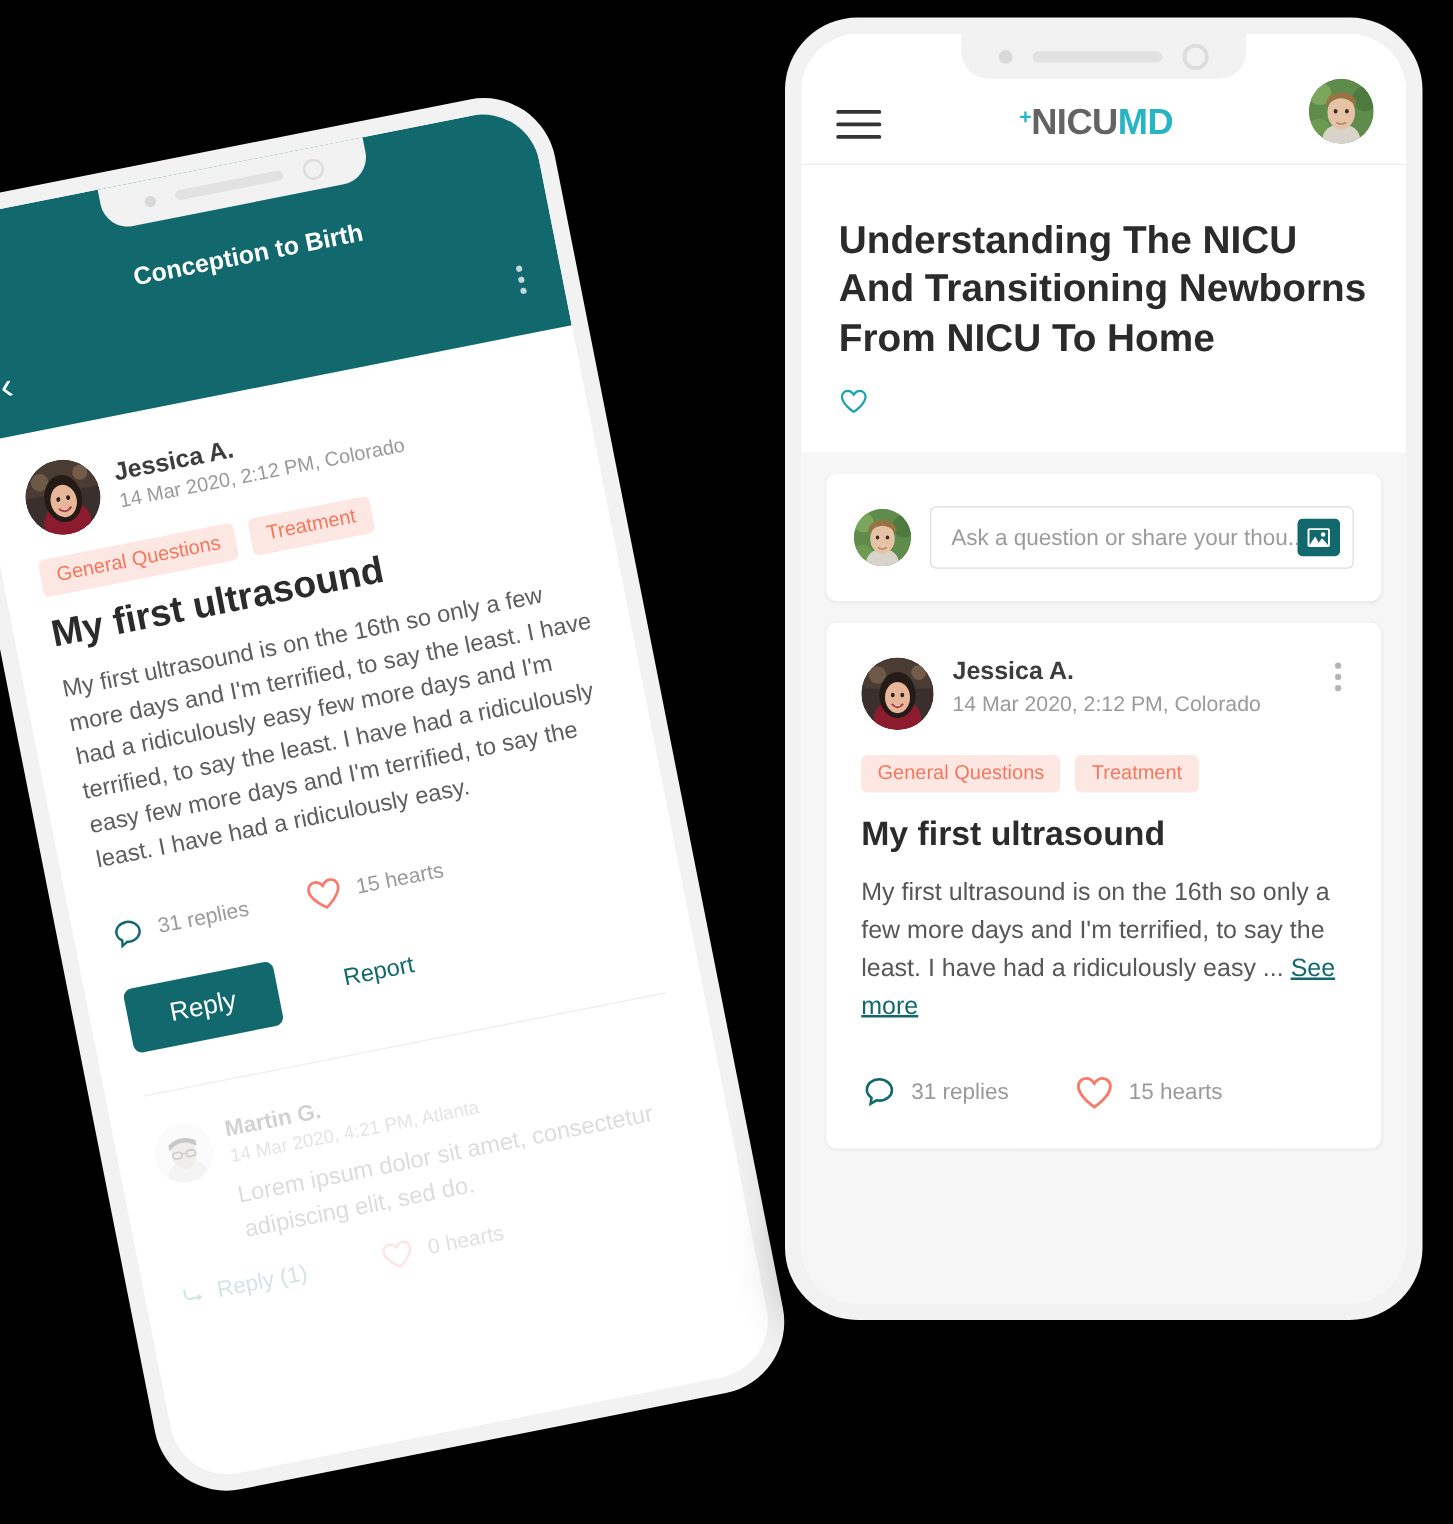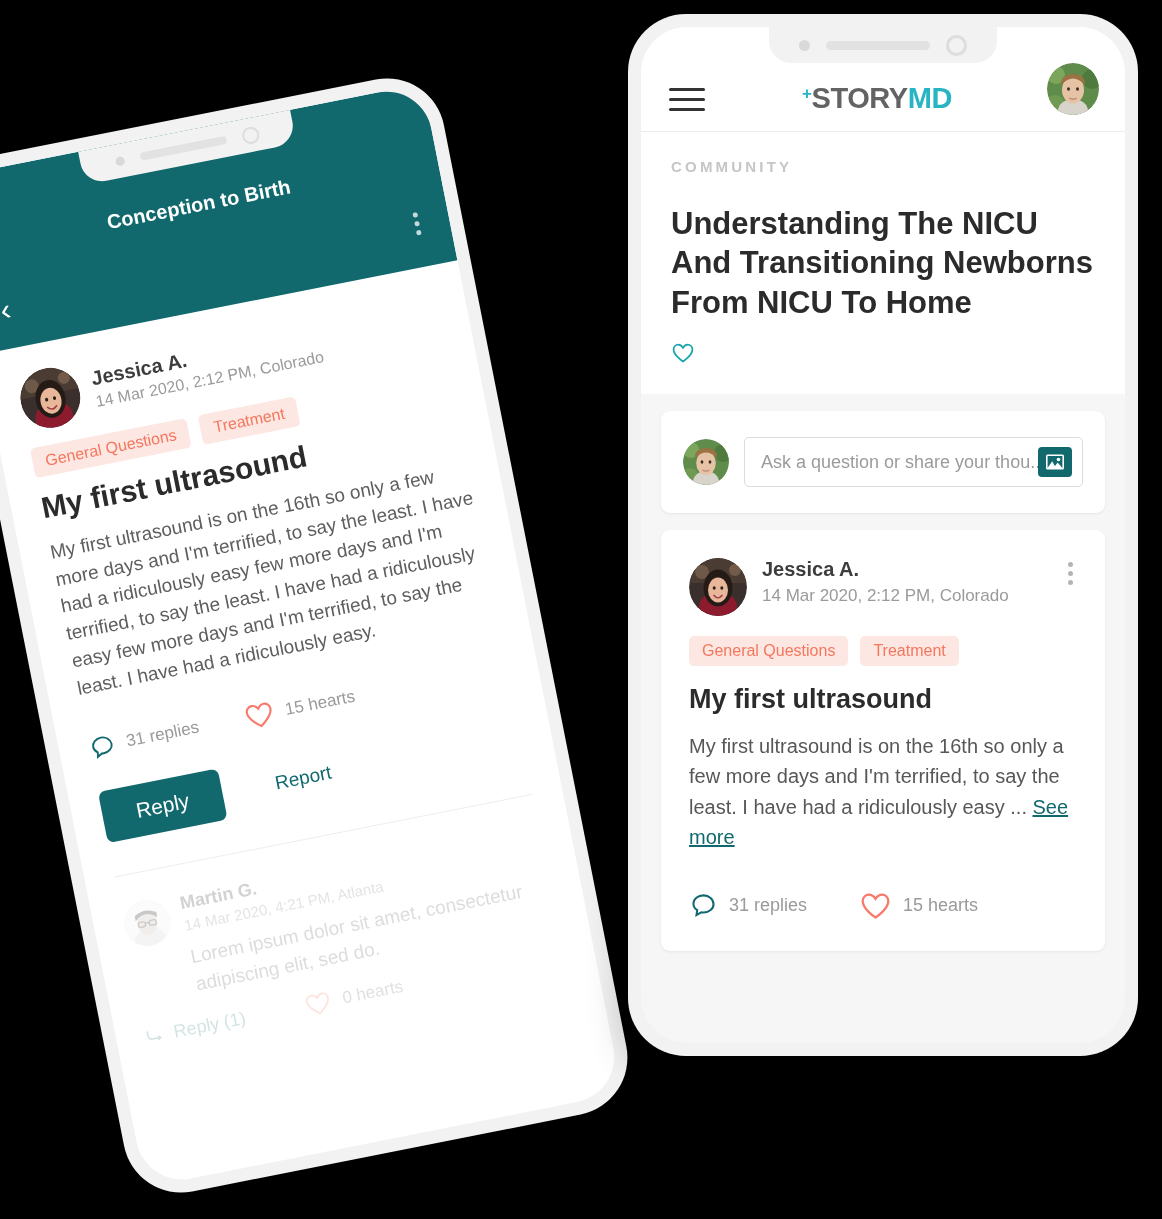--- a/index.html
+++ b/index.html
@@ -177,21 +177,21 @@
   .av-img { width: 100%; height: 100%; display: block; }
 
   .r-scroll { background: #f6f6f6; height: 911px; overflow: hidden; }
   .r-top { background: #ffffff; padding: 26px 30px 30px 30px; }
   .r-eyebrow {
     font-size: 15px; color: #c6c6c6; letter-spacing: 3.2px;
     font-weight: bold;
   }
   .r-title {
     font-size: 31px; font-weight: bold; color: #2b2b2b;
-    line-height: 1.27; margin-top: 29px;
+    line-height: 1.27; margin-top: 14px;
   }
   .r-tip {
     display: flex; align-items: center; gap: 10px;
     margin-top: 20px; color: #1aa5ad; font-size: 20px; font-weight: bold;
   }
   .r-tip-sub {
     font-size: 19px; color: #484848; font-style: italic;
     line-height: 1.38; margin-top: 9px;
   }
 
@@ -373,21 +373,21 @@
       </div>
 
       <div class="r-header">
         <div class="hamburger">
           <span></span>
             <span></span>
             <span></span>
         </div>
         <div class="logo">
           <span class="logo-plus">+</span>
-          <span class="logo-story">STORY</span>
+          <span class="logo-story">NICU</span>
           <span class="logo-md">MD</span>
         </div>
         <div class="avatar" style="width:52px;height:52px;">
           <svg class="av-img" viewBox="0 0 52 52">
             <defs>
                 <clipPath id="rcu">
                   <circle cx="26" cy="26" r="26"></circle>
                 </clipPath>
               </defs>
             <g clip-path="url(#rcu)">
@@ -402,21 +402,20 @@
               <ellipse cx="30.5" cy="26" rx="1.5" ry="1.8" fill="#3a2e24"></ellipse>
               <path d="M22 35 q4 2.5 8 0" stroke="#b98977" stroke-width="1.4" fill="none"></path>
             </g>
           </svg>
         </div>
       </div>
 
       <div class="r-scroll">
 
         <div class="r-top">
-          <div class="r-eyebrow">COMMUNITY</div>
           <div class="r-title">Understanding The NICU And Transitioning Newborns From NICU To Home</div>
           <div class="r-tip">
             <svg width="24" height="22" viewBox="0 0 24 22">
               <path d="M12 19.5C12 19.5 2.6 13.4 2.6 7.4c0-2.7 2.1-4.7 4.6-4.7 2 0 3.6 1.2 4.8 3 1.2-1.8 2.8-3 4.8-3 2.5 0 4.6 2 4.6 4.7 0 6-9.4 12.1-9.4 12.1z" fill="none" stroke="#1aa5ad" stroke-width="1.8"></path>
             </svg>
           </div>
         </div>
 
         <div class="card">
           <div class="compose">

